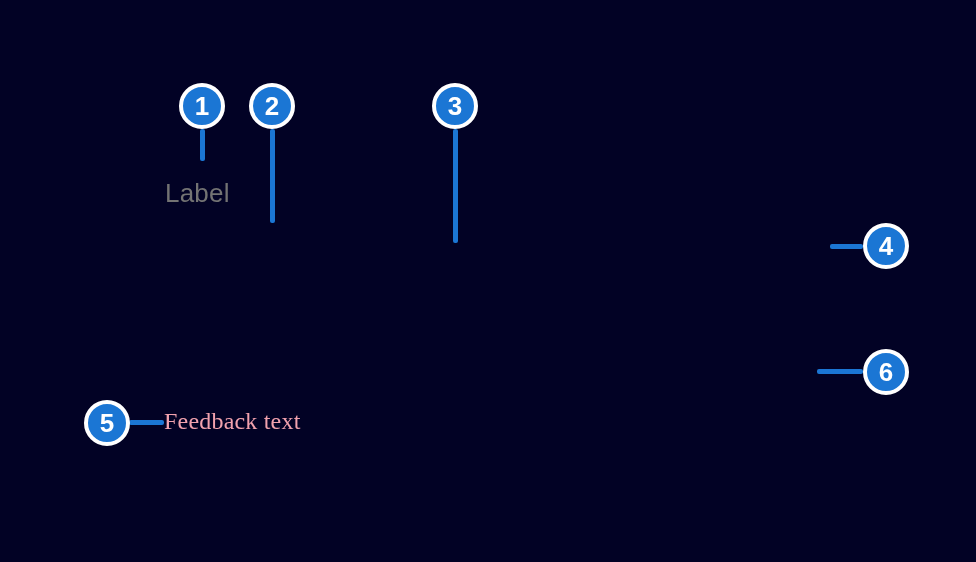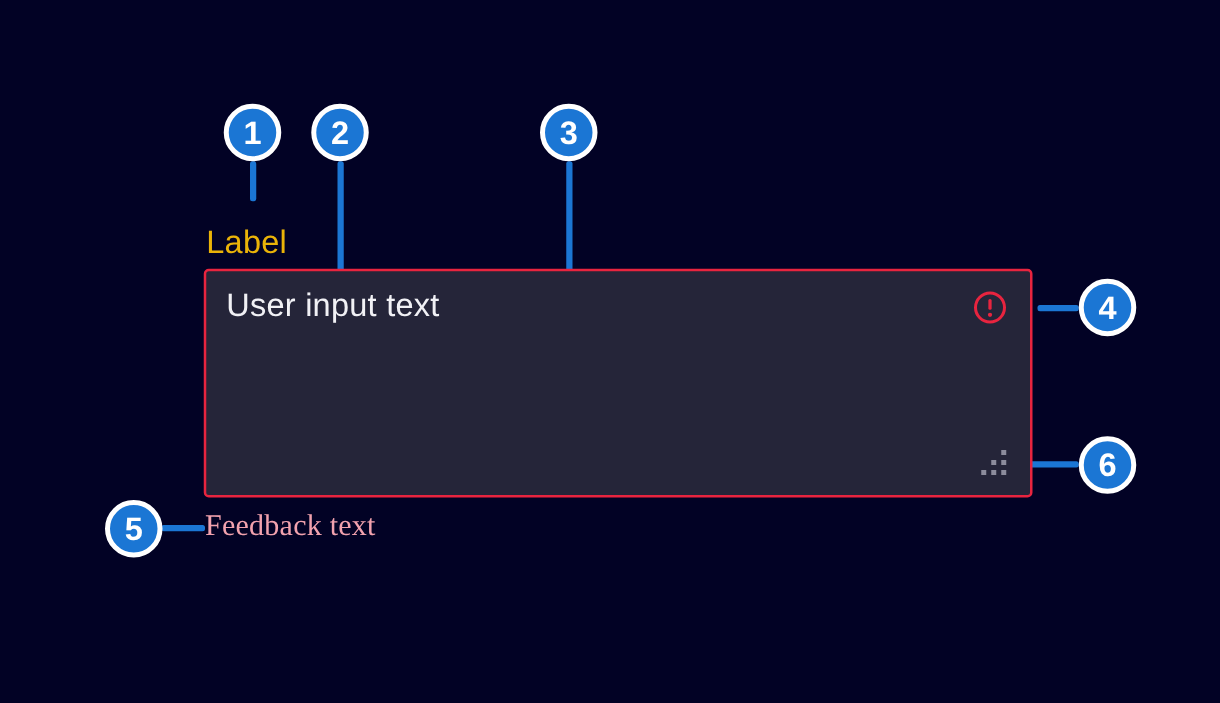--- a/index.html
+++ b/index.html
@@ -14,21 +14,21 @@
     background: #020225;
     overflow: hidden;
     font-family: "Liberation Sans", sans-serif;
   }
   
   .field-label {
     position: absolute;
     left: 165px;
     top: 178px;
     font-size: 26px;
-    color: #eab308;
+    color: #737373;
     letter-spacing: 0.2px;
   }
   .textarea-box {
     position: absolute;
     left: 163px;
     top: 215px;
     width: 663px;
     height: 183px;
     box-sizing: border-box;
     background: #252539;
@@ -115,44 +115,20 @@
 
   <div class="conn line1"></div>
   <div class="conn line2"></div>
   <div class="conn line3"></div>
   <div class="conn line4"></div>
   <div class="conn line5"></div>
   <div class="conn line6"></div>
 
   <div class="field-label">Label</div>
 
-  <div class="textarea-box">
-    <span class="user-text">User input text</span>
-
-    <svg class="error-icon" viewBox="0 0 28 28">
-      <circle cx="14" cy="14" r="11.6" fill="none" stroke="#e8243f" stroke-width="2.4"></circle>
-      <rect x="12.7" y="7.2" width="2.6" height="8.6" rx="1.2" fill="#e8243f"></rect>
-      <circle cx="14" cy="19.8" r="1.7" fill="#e8243f"></circle>
-    </svg>
-
-    <div class="resize-grip">
-      <div class="grip-row">
-        <div class="grip-dot"></div>
-      </div>
-      <div class="grip-row">
-        <div class="grip-dot"></div>
-          <div class="grip-dot"></div>
-      </div>
-      <div class="grip-row">
-        <div class="grip-dot"></div>
-          <div class="grip-dot"></div>
-          <div class="grip-dot"></div>
-      </div>
-    </div>
-  </div>
 
   <div class="feedback-text">Feedback text</div>
 
   <div class="marker m1">
     <span>1</span>
   </div>
   <div class="marker m2">
     <span>2</span>
   </div>
   <div class="marker m3">

